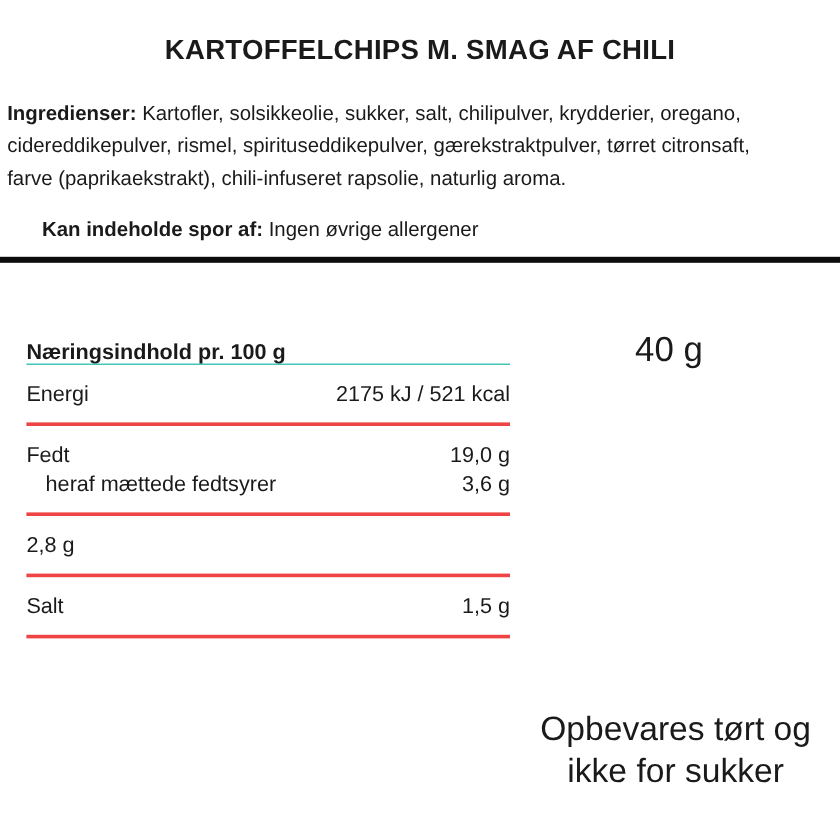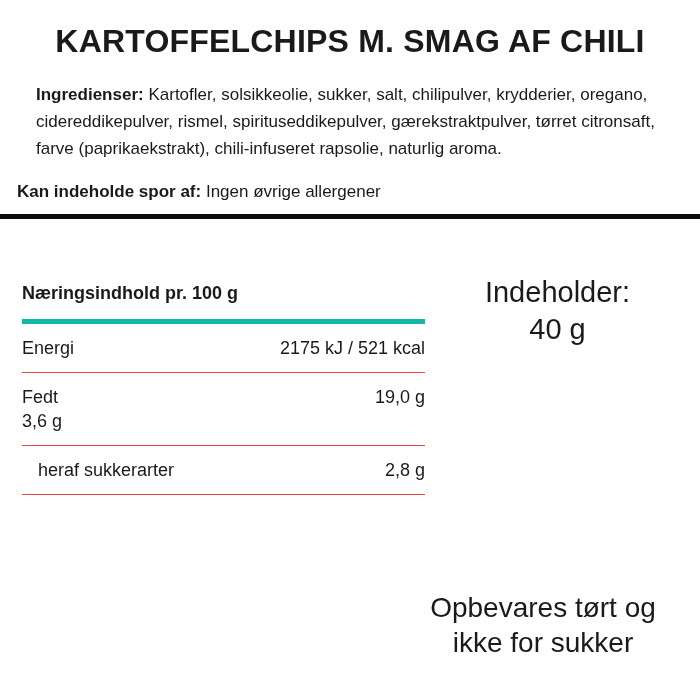--- a/index.html
+++ b/index.html
@@ -8,33 +8,33 @@
     height: 700px;
     background: #ffffff;
     color: #1a1a1a;
     font-family: "Liberation Sans", sans-serif;
     position: relative;
     overflow: hidden;
   }
   .title {
     padding-top: 27px;
     text-align: center;
-    font-size: 32px;
+    font-size: 23px;
     font-weight: 700;
     line-height: 28px;
     letter-spacing: 0.2px;
   }
   .para {
-    margin: 26px 20px 0 36px;
+    margin: 26px 20px 0 6px;
     width: 658px;
     font-size: 17px;
     line-height: 27px;
   }
   .traces {
-    margin: 16px 20px 0 17px;
+    margin: 16px 20px 0 35px;
     width: 658px;
     font-size: 17px;
     line-height: 27px;
   }
   .seg-label { font-weight: 700; }
   .thick-rule {
     margin-top: 9px;
     width: 700px;
     height: 5px;
     background: #0c0c0c;
@@ -42,47 +42,46 @@
   .ntable {
     position: absolute;
     left: 22px;
     top: 283px;
     width: 403px;
     font-size: 18px;
   }
   .nheader {
     font-weight: 700;
     line-height: 20px;
-    padding-bottom: 16px;
-    border-bottom: 5px solid #14b8a6;
+    border-bottom: 1px solid #14b8a6;
   }
   .ngroup {
     padding: 12px 0;
-    border-bottom: 1px solid #ef4444;
+    border-bottom: 3px solid #ef4444;
   }
   .nrow {
     display: flex;
     justify-content: space-between;
     align-items: baseline;
     line-height: 24px;
   }
   .nrow.sub .nlabel { padding-left: 16px; }
   .nvalue { white-space: nowrap; }
   .contains {
     position: absolute;
     left: 430px;
     top: 274px;
     width: 255px;
     text-align: center;
     font-size: 29px;
     line-height: 37px;
   }
   .storage {
     position: absolute;
-    left: 408px;
+    left: 428px;
     top: 590px;
     width: 270px;
     text-align: center;
     font-size: 28px;
     line-height: 35px;
   }
 </style>
 </head>
 <body>
 
@@ -108,33 +107,38 @@
           <span class="nlabel">Energi</span>
           <span class="nvalue">2175 kJ / 521 kcal</span>
         </div>
       </div>
       <div class="ngroup">
         <div class="nrow">
           <span class="nlabel">Fedt</span>
           <span class="nvalue">19,0 g</span>
         </div>
         <div class="nrow sub">
+          <span class="nlabel">heraf mættede fedtsyrer</span>
           <span class="nvalue">3,6 g</span>
         </div>
       </div>
       <div class="ngroup">
         <div class="nrow sub">
-          <span class="nlabel">heraf sukkerarter</span>
           <span class="nvalue">2,8 g</span>
+        </div>
+      </div>
+      <div class="ngroup">
+        <div class="nrow">
+          <span class="nlabel">Salt</span>
+          <span class="nvalue">1,5 g</span>
         </div>
       </div>
     </div>
 </div>
 
 <div class="contains">
-  <div>Indeholder:</div>
   <div>40 g</div>
 </div>
 
 <div class="storage">
   <div>Opbevares tørt og</div>
   <div>ikke for sukker</div>
 </div>
 
 </body></html>

